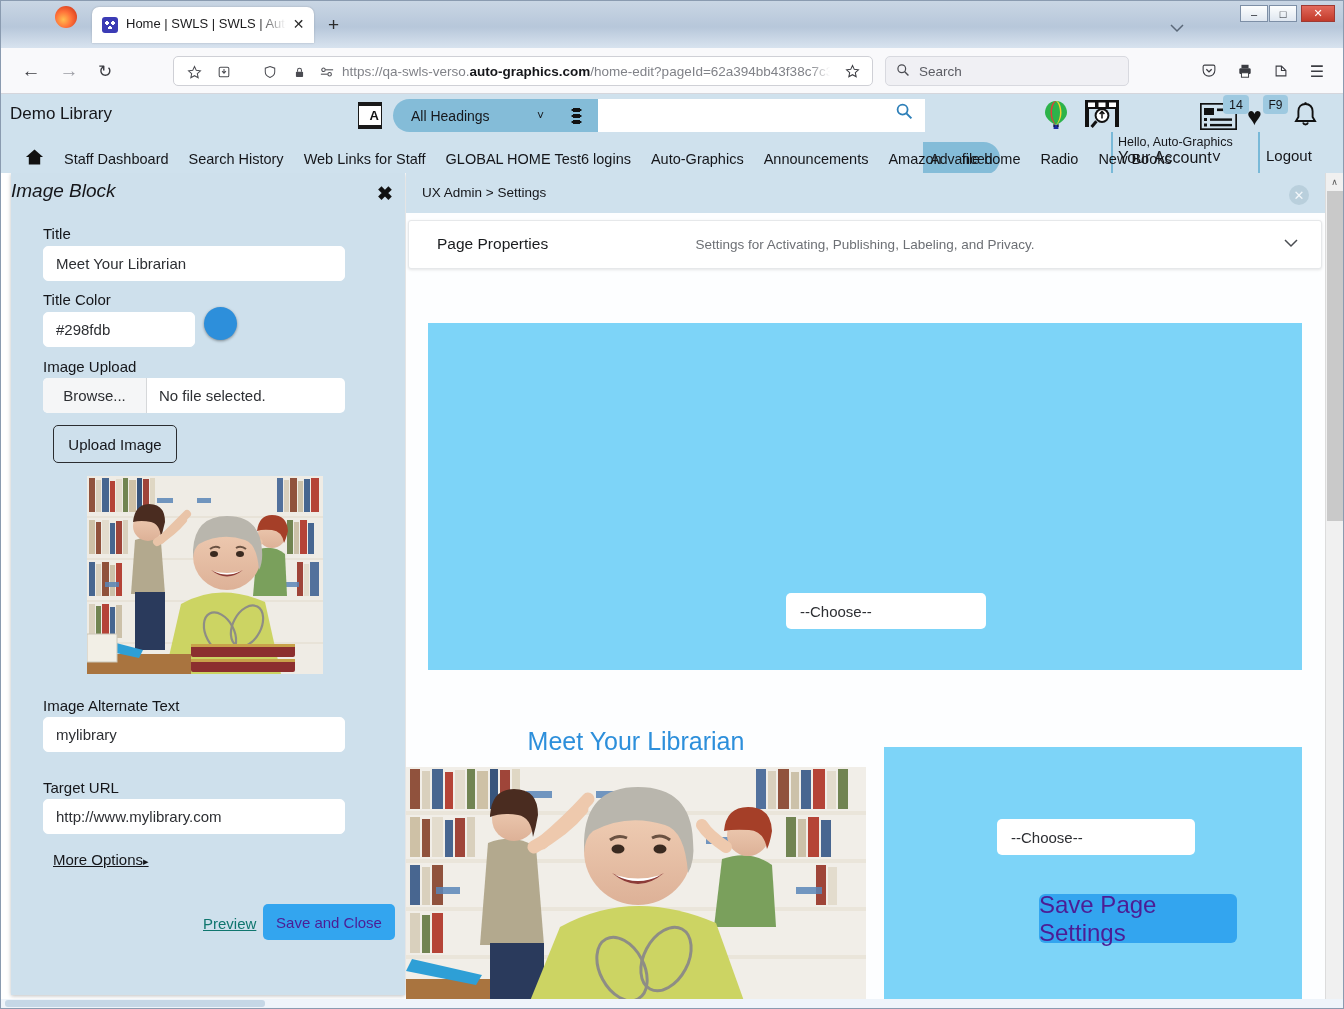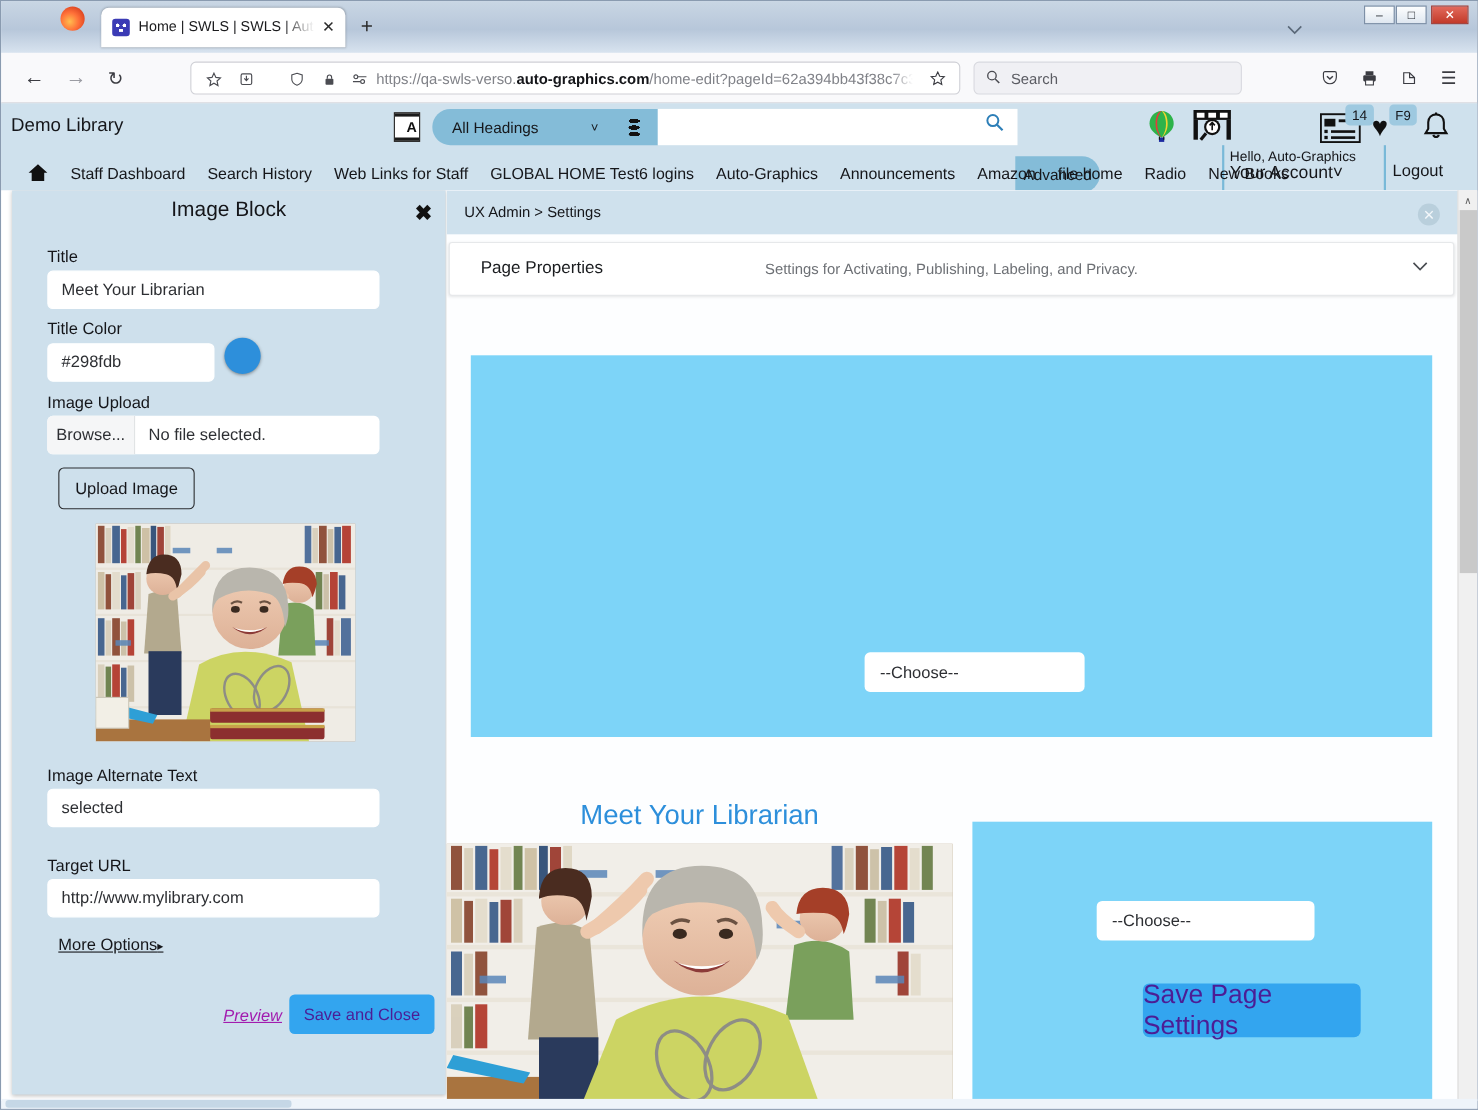--- a/index.html
+++ b/index.html
@@ -244,21 +244,21 @@
   }
 
   
   #leftpanel {
     position: absolute; left: 10px; top: 0; width: 394px; height: 822px;
     background: #cee0ec;
     box-shadow: 0 1px 4px rgba(0,0,0,.25);
   }
   #lp-title {
     position: absolute; left: 0; top: 7px; width: 100%;
-    text-align: center; font-size: 19px; color: #15161a;
+    text-align: left; font-size: 19px; color: #15161a; font-style: italic;
   }
   #lp-close {
     position: absolute; right: 12px; top: 9px;
     font-size: 19px; font-weight: 700; color: #111;
   }
   .fld-label {
     position: absolute; left: 32px; font-size: 15px; color: #15161a;
   }
   .fld-input {
     position: absolute; left: 32px; width: 302px; height: 35px;
@@ -274,21 +274,21 @@
     position: absolute; left: 193px; top: 134px; width: 33px; height: 33px;
     border-radius: 50%; background: #2d8fdb;
     box-shadow: 0 1px 3px rgba(0,0,0,.4);
   }
   #l-upload  { top: 185px; }
   #i-upload  {
     position: absolute; left: 32px; top: 205px; width: 302px; height: 35px;
     background: #fff; border-radius: 5px; display: flex; align-items: center;
   }
   #browse-btn {
-    width: 80px; height: 100%;
+    width: 104px; height: 100%;
     background: #f5f6f7; border-right: 1px solid #d6d8da;
     border-radius: 5px 0 0 5px;
     display: flex; align-items: center; justify-content: center;
     font-size: 15px; color: #2d2f33;
   }
   #nofile { margin-left: 12px; font-size: 15px; color: #2d2f33; }
   #upload-btn {
     position: absolute; left: 42px; top: 252px; width: 124px; height: 38px;
     background: #cee0ec; border: 1px solid #2b2d30; border-radius: 5px;
     display: flex; align-items: center; justify-content: center;
@@ -304,21 +304,21 @@
   #i-alt     { top: 544px; }
   #l-url     { top: 606px; }
   #i-url     { top: 626px; }
   #more-opts {
     position: absolute; left: 42px; top: 678px;
     font-size: 15px; color: #15161a; text-decoration: underline;
   }
   #more-caret { text-decoration: none; font-size: 11px; }
   #preview-link {
     position: absolute; left: 192px; top: 742px;
-    font-size: 15px; color: #a21caf; text-decoration: underline; font-style: italic;
+    font-size: 15px; color: #0f766e; text-decoration: underline;
   }
   #save-close-btn {
     position: absolute; left: 252px; top: 731px; width: 132px; height: 36px;
     background: #33a5ef; border-radius: 5px;
     display: flex; align-items: center; justify-content: center;
     font-size: 15px; color: #4c1d95;
   }
 
   
   #rightcol {
@@ -729,21 +729,21 @@
             <rect x="104" y="183" width="104" height="3" fill="#c8a24a"></rect>
           </g>
 
           <rect x="0" y="178" width="104" height="20" fill="#a9743f"></rect>
           <path d="M10 162 l46 12 l-4 8 l-46 -10 Z" fill="#2e9fd6"></path>
           <rect x="0" y="158" width="30" height="28" fill="#f2efe6" stroke="#cbc6b8"></rect>
         </svg>
       </div>
 
       <div class="fld-label" id="l-alt">Image Alternate Text</div>
-      <div class="fld-input" id="i-alt">selected</div>
+      <div class="fld-input" id="i-alt">mylibrary</div>
 
       <div class="fld-label" id="l-url">Target URL</div>
       <div class="fld-input" id="i-url">http://www.mylibrary.com</div>
 
       <div id="more-opts"><span>More Options</span><span id="more-caret">▸</span></div>
 
       <div id="preview-link">Preview</div>
       <div id="save-close-btn">Save and Close</div>
     </div>
 

